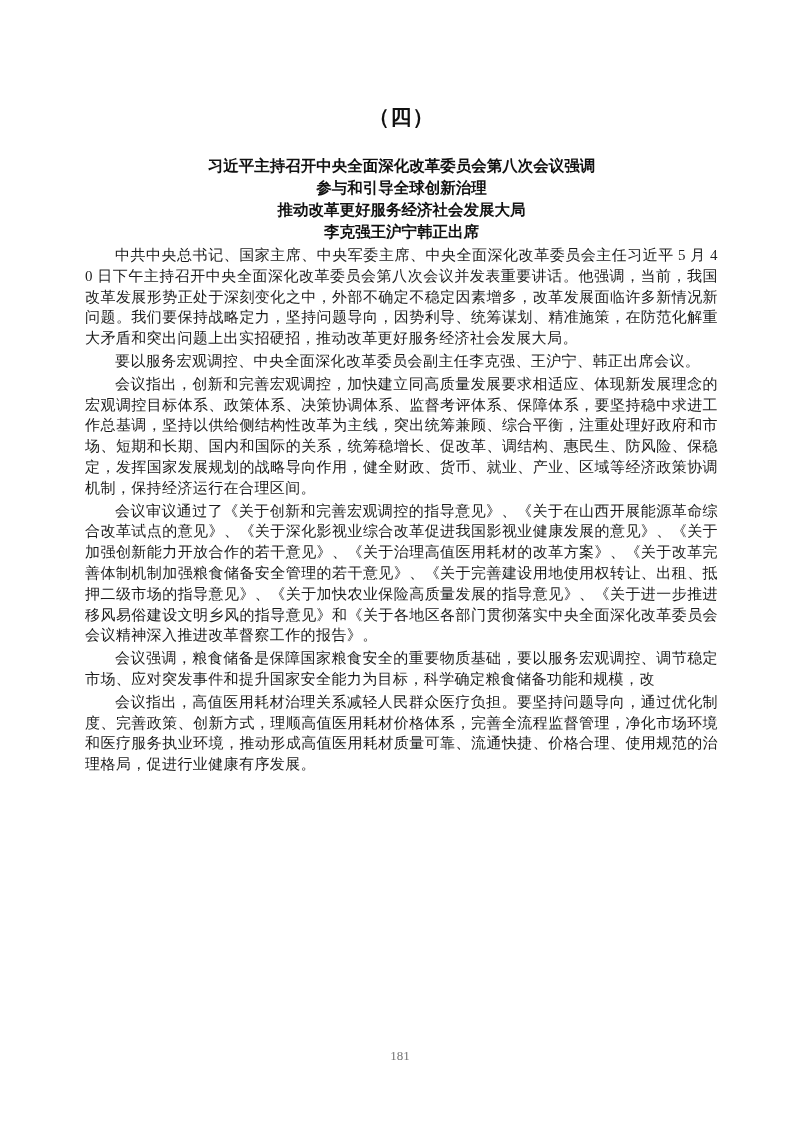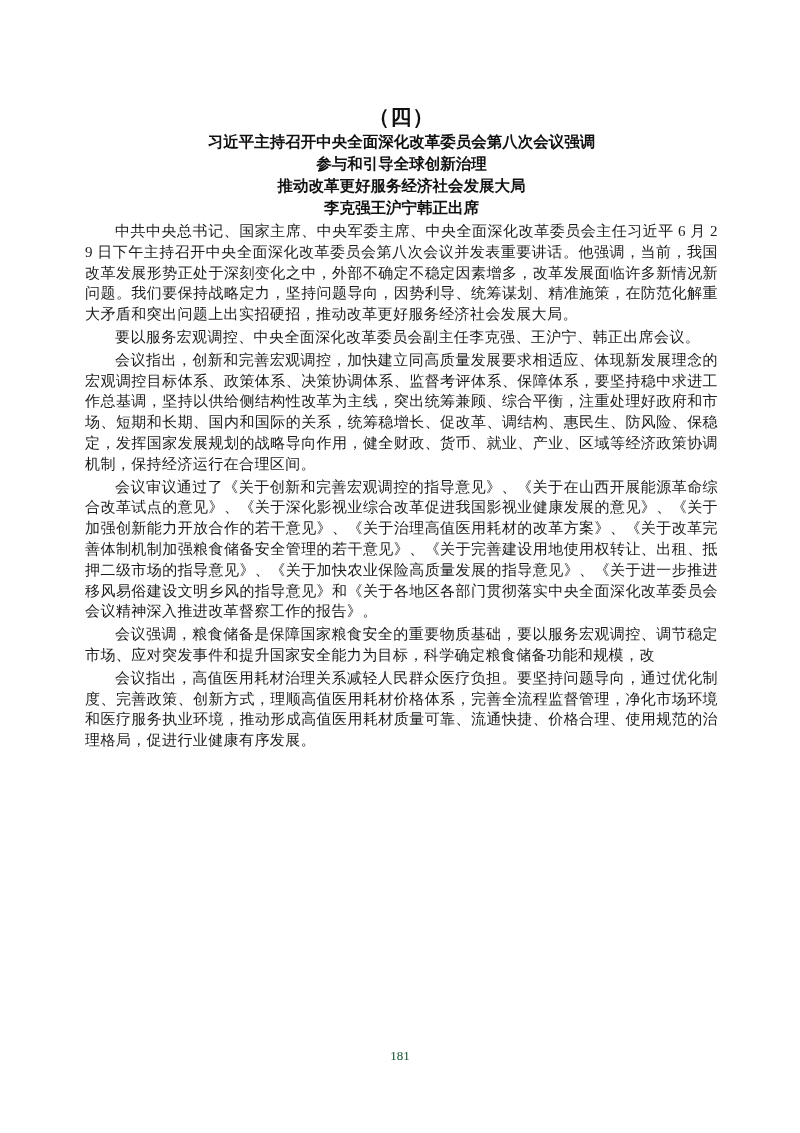--- a/index.html
+++ b/index.html
@@ -20,21 +20,21 @@
   }
   .section-number {
     text-align: center;
     font-family: "Liberation Sans", "DejaVu Sans", sans-serif;
     font-size: 21px;
     font-weight: bold;
     line-height: 26px;
     letter-spacing: 1px;
     color: #111111;
   }
-  .title-block { margin-top: 1px; }
+  .title-block { margin-top: 25px; }
   .title-line {
     text-align: center;
     font-family: "Liberation Sans", "DejaVu Sans", sans-serif;
     font-size: 15.5px;
     font-weight: bold;
     line-height: 22px;
     color: #111111;
   }
   .body-text { margin-top: 2px; }
   .para {
@@ -49,40 +49,40 @@
   }
   .footer {
     position: absolute;
     left: 0;
     right: 0;
     top: 1046px;
     text-align: center;
   }
   .page-number {
     font-size: 13px;
-    color: #14532d;
+    color: #737373;
     font-family: "Liberation Serif", "DejaVu Serif", serif;
   }
 </style>
 </head>
 <body>
 
 <div class="page">
 
   <div class="section-number">（四）</div>
 
   <div class="title-block">
       <div class="title-line">习近平主持召开中央全面深化改革委员会第八次会议强调</div>
       <div class="title-line">参与和引导全球创新治理</div>
       <div class="title-line">推动改革更好服务经济社会发展大局</div>
       <div class="title-line">李克强王沪宁韩正出席</div>
     </div>
 
   <div class="body-text">
-      <p class="para">中共中央总书记、国家主席、中央军委主席、中央全面深化改革委员会主任习近平 6 月 29 日下午主持召开中央全面深化改革委员会第八次会议并发表重要讲话。他强调，当前，我国改革发展形势正处于深刻变化之中，外部不确定不稳定因素增多，改革发展面临许多新情况新问题。我们要保持战略定力，坚持问题导向，因势利导、统筹谋划、精准施策，在防范化解重大矛盾和突出问题上出实招硬招，推动改革更好服务经济社会发展大局。</p>
+      <p class="para">中共中央总书记、国家主席、中央军委主席、中央全面深化改革委员会主任习近平 5 月 40 日下午主持召开中央全面深化改革委员会第八次会议并发表重要讲话。他强调，当前，我国改革发展形势正处于深刻变化之中，外部不确定不稳定因素增多，改革发展面临许多新情况新问题。我们要保持战略定力，坚持问题导向，因势利导、统筹谋划、精准施策，在防范化解重大矛盾和突出问题上出实招硬招，推动改革更好服务经济社会发展大局。</p>
       <p class="para">要以服务宏观调控、中央全面深化改革委员会副主任李克强、王沪宁、韩正出席会议。</p>
       <p class="para">会议指出，创新和完善宏观调控，加快建立同高质量发展要求相适应、体现新发展理念的宏观调控目标体系、政策体系、决策协调体系、监督考评体系、保障体系，要坚持稳中求进工作总基调，坚持以供给侧结构性改革为主线，突出统筹兼顾、综合平衡，注重处理好政府和市场、短期和长期、国内和国际的关系，统筹稳增长、促改革、调结构、惠民生、防风险、保稳定，发挥国家发展规划的战略导向作用，健全财政、货币、就业、产业、区域等经济政策协调机制，保持经济运行在合理区间。</p>
       <p class="para">会议审议通过了《关于创新和完善宏观调控的指导意见》、《关于在山西开展能源革命综合改革试点的意见》、《关于深化影视业综合改革促进我国影视业健康发展的意见》、《关于加强创新能力开放合作的若干意见》、《关于治理高值医用耗材的改革方案》、《关于改革完善体制机制加强粮食储备安全管理的若干意见》、《关于完善建设用地使用权转让、出租、抵押二级市场的指导意见》、《关于加快农业保险高质量发展的指导意见》、《关于进一步推进移风易俗建设文明乡风的指导意见》和《关于各地区各部门贯彻落实中央全面深化改革委员会会议精神深入推进改革督察工作的报告》。</p>
       <p class="para">会议强调，粮食储备是保障国家粮食安全的重要物质基础，要以服务宏观调控、调节稳定市场、应对突发事件和提升国家安全能力为目标，科学确定粮食储备功能和规模，改</p>
       <p class="para">会议指出，高值医用耗材治理关系减轻人民群众医疗负担。要坚持问题导向，通过优化制度、完善政策、创新方式，理顺高值医用耗材价格体系，完善全流程监督管理，净化市场环境和医疗服务执业环境，推动形成高值医用耗材质量可靠、流通快捷、价格合理、使用规范的治理格局，促进行业健康有序发展。</p>
     </div>
 
   <div class="footer">
     <span class="page-number">181</span>
   </div>

